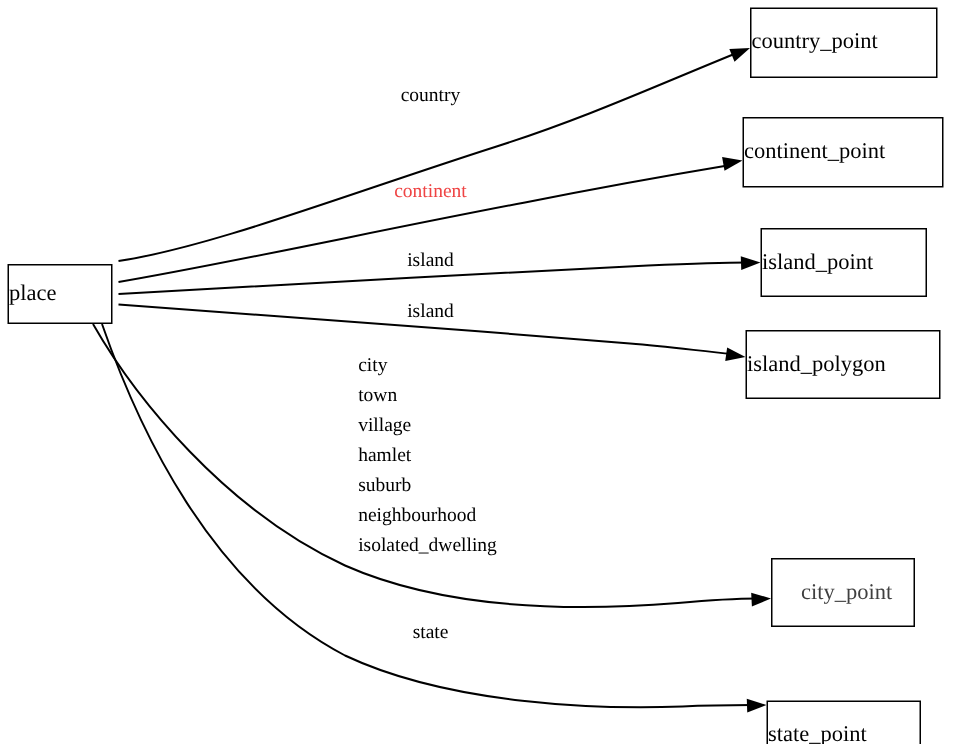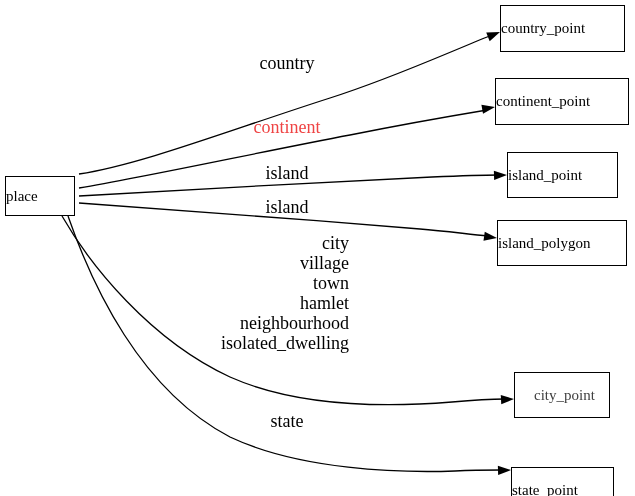--- a/index.html
+++ b/index.html
@@ -31,24 +31,24 @@
     align-items: center;
     justify-content: flex-start;
     color: #000000;
     font-size: 15px;
     line-height: 1;
     white-space: nowrap;
   }
   .edge-label {
     position: absolute;
     color: #000000;
-    font-size: 18px;
+    font-size: 13px;
     line-height: 20px;
     white-space: pre;
-    text-align: right;
+    text-align: left;
     transform: translateX(-50%);
   }
 </style>
 </head>
 <body>
 
 <div id="canvas">
 
   <svg class="layer" viewBox="0 0 635 496" xmlns="http://www.w3.org/2000/svg">
     <g id="edge-paths" fill="none" stroke="#000000" stroke-width="1.3">
@@ -90,17 +90,17 @@
       </div>
       <div class="node-box" style="left: 511px; top: 443px; width: 103px; height: 46px; border-color: rgb(0, 0, 0); color: rgb(0, 0, 0); margin-top: 24px;">
         <span>state_point</span>
       </div>
     </div>
   <div id="labels-layer">
       <div class="edge-label" style="left: 287px; top: 53px; color: rgb(0, 0, 0);"><div>country</div></div>
       <div class="edge-label" style="left: 287px; top: 117px; color: #ef4444;"><div>continent</div></div>
       <div class="edge-label" style="left: 287px; top: 163px; color: rgb(0, 0, 0);"><div>island</div></div>
       <div class="edge-label" style="left: 287px; top: 197px; color: rgb(0, 0, 0);"><div>island</div></div>
-      <div class="edge-label" style="left: 285px; top: 233px; color: rgb(0, 0, 0);"><div>city</div><div>village</div><div>town</div><div>hamlet</div><div>neighbourhood</div><div>isolated_dwelling</div></div>
+      <div class="edge-label" style="left: 285px; top: 233px; color: rgb(0, 0, 0);"><div>city</div><div>town</div><div>village</div><div>hamlet</div><div>suburb</div><div>neighbourhood</div><div>isolated_dwelling</div></div>
       <div class="edge-label" style="left: 287px; top: 411px; color: rgb(0, 0, 0);"><div>state</div></div>
     </div>
 
 </div>
 
 </body></html>

